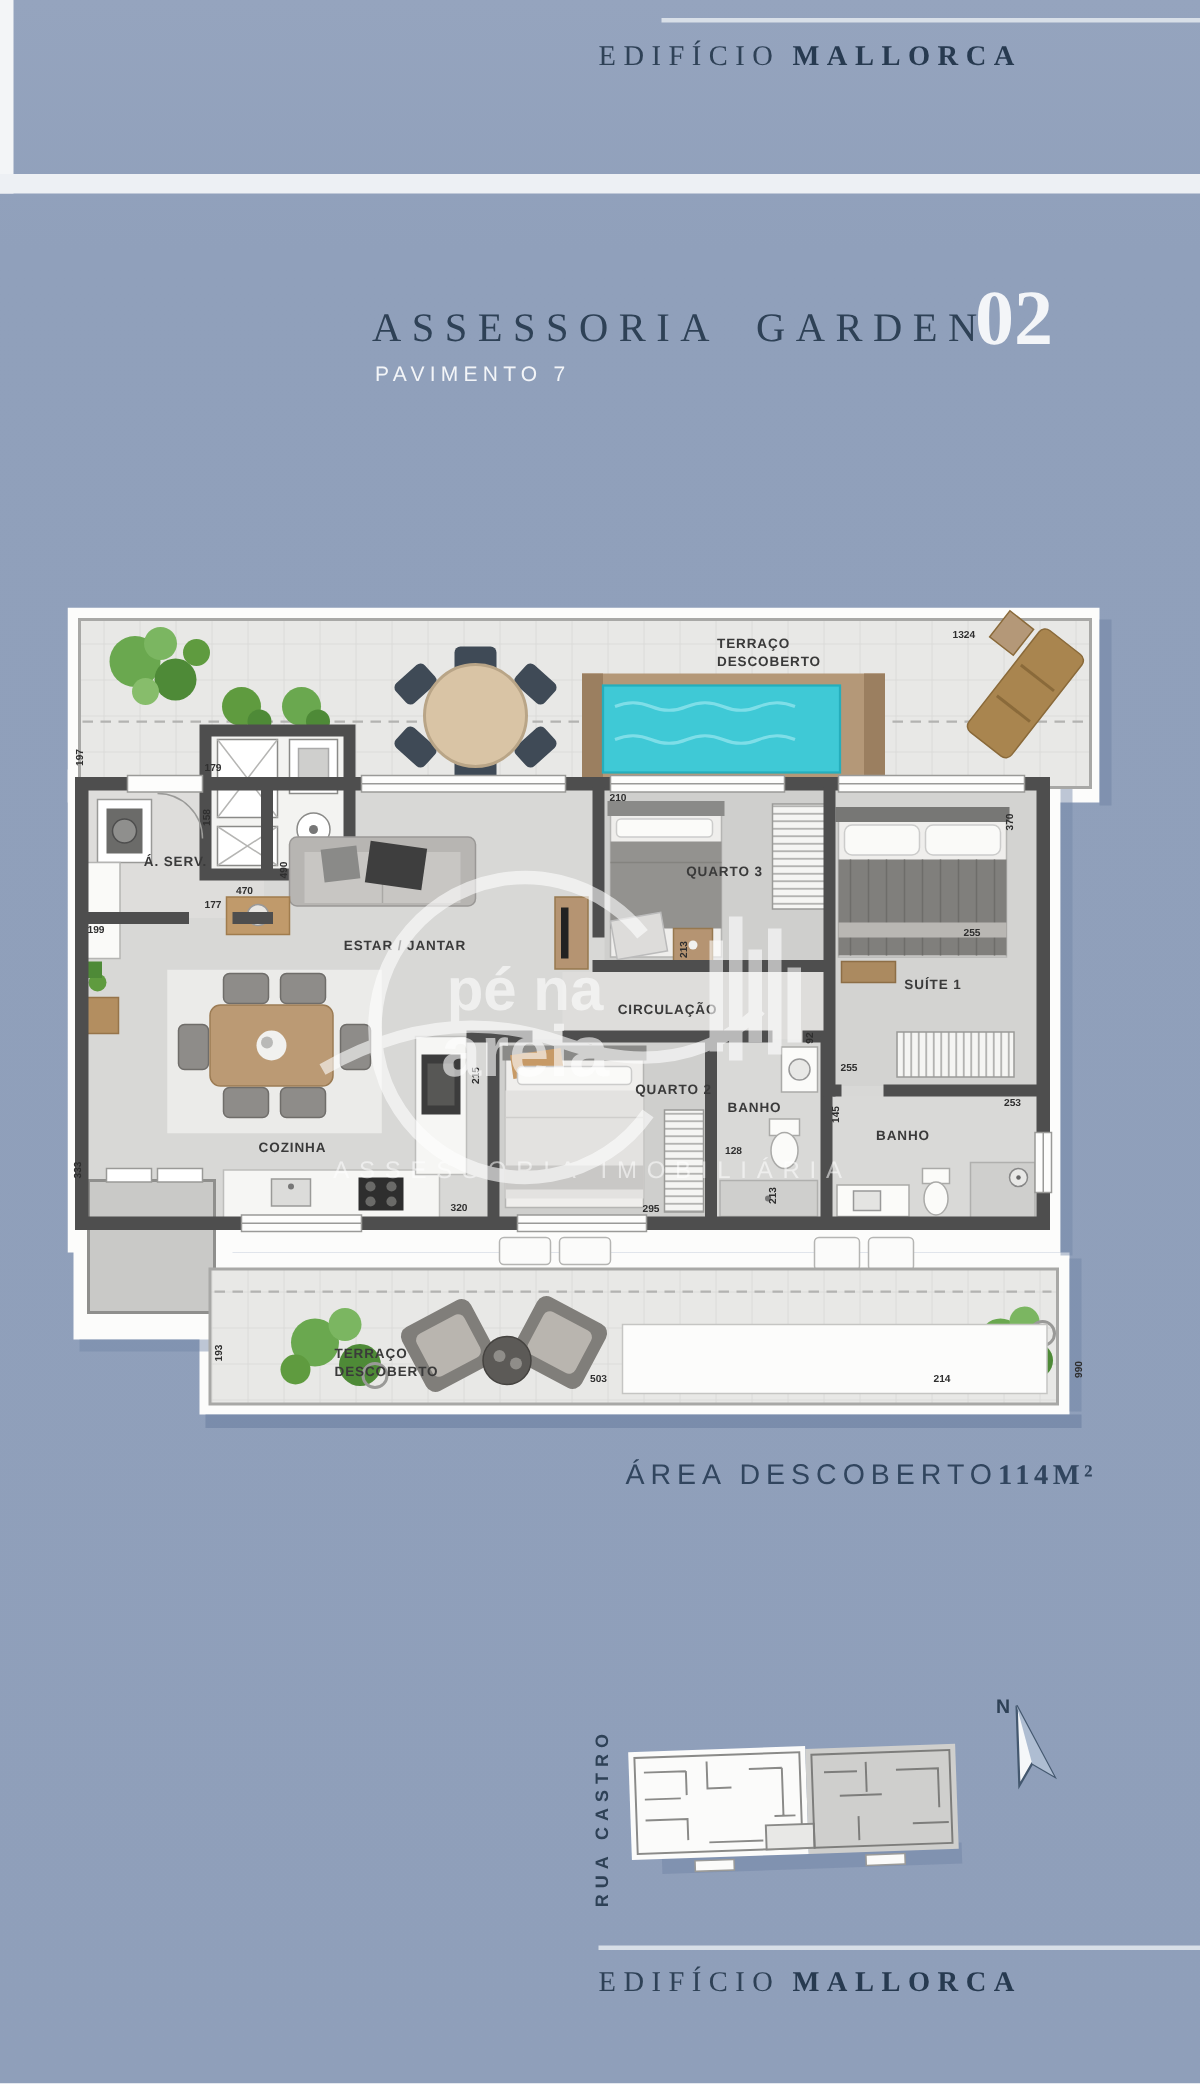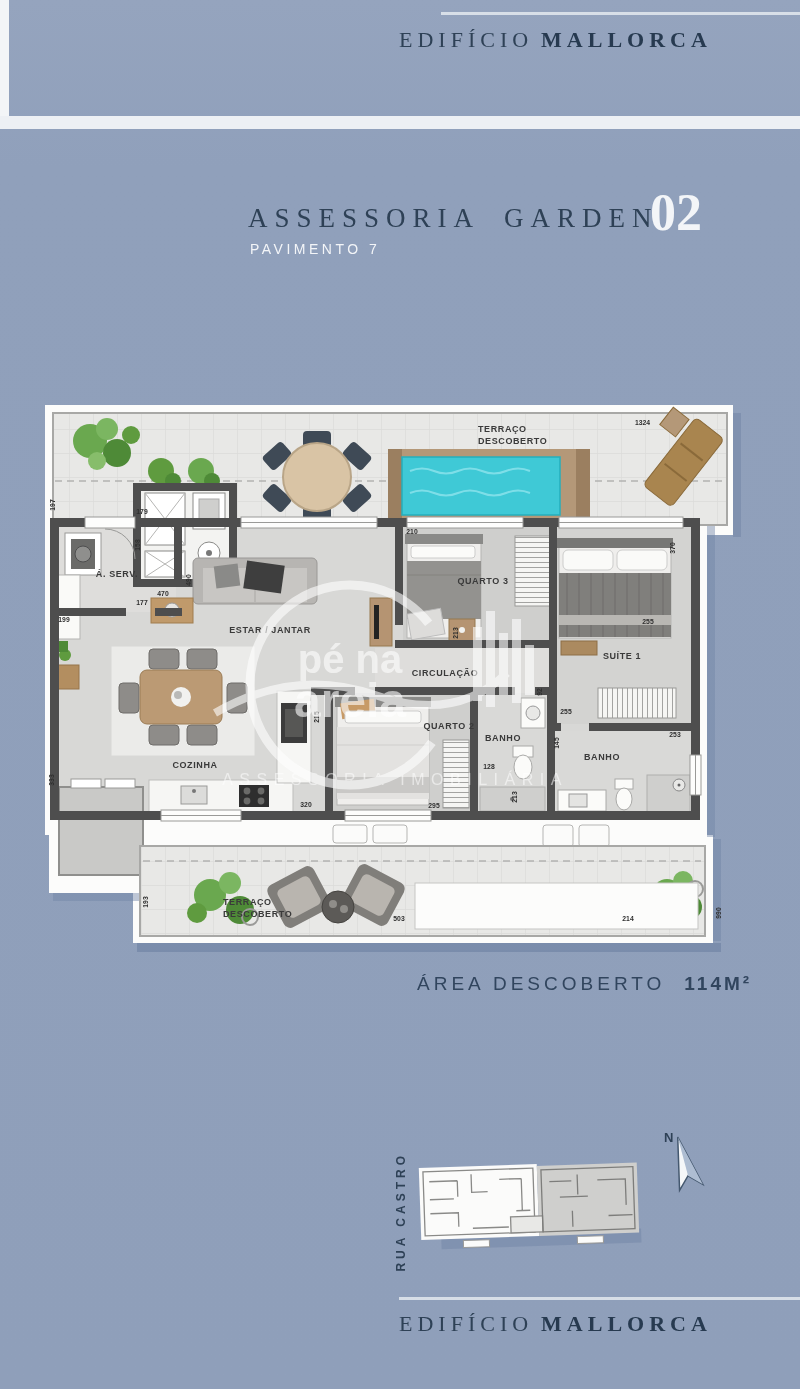--- a/index.html
+++ b/index.html
@@ -4,38 +4,38 @@
 <style>
   html,body{margin:0;padding:0;}
   .page{position:relative;width:800px;height:1389px;overflow:hidden;
         background:linear-gradient(180deg,#95a4be 0%,#90a0bb 12%,#8f9fba 100%);
         font-family:"Liberation Sans",sans-serif;}
   .white-sliver{position:absolute;left:0;top:0;width:9px;height:129px;background:#f3f5f7;}
   .rule{position:absolute;height:3px;background:#e9edf3;opacity:.8;}
   .rule.top{left:441px;top:12px;width:359px;}
   .rule.bottom{left:399px;top:1297px;width:401px;}
   .band{position:absolute;left:0;top:116px;width:800px;height:13px;background:#edf0f4;}
-  .brand{position:absolute;font-family:"Liberation Serif",serif;font-size:22px;color:#2e4156;
+  .brand{position:absolute;font-family:"Liberation Serif",serif;font-size:19px;color:#2e4156;
          letter-spacing:5px;white-space:nowrap;}
   .brand.top{left:399px;top:27px;}
   .brand.bottom{left:399px;top:1311px;}
   .brand .light{font-weight:500;}
   .brand .heavy{font-weight:700;color:#273a50;margin-left:8px;}
   .title-line1{position:absolute;left:248px;top:203px;font-family:"Liberation Serif",serif;
          font-size:27px;color:#2e4156;letter-spacing:7px;white-space:nowrap;}
   .title-line1 .heavy{font-weight:400;margin-left:24px;}
   .unit{position:absolute;left:650px;top:183px;font-family:"Liberation Serif",serif;
         font-size:52px;font-weight:700;color:#f3f5f8;}
   .title-line2{position:absolute;left:250px;top:241px;font-size:14px;font-weight:400;
         letter-spacing:3.5px;color:#f3f5f8;}
   .plan,.wm{position:absolute;left:45px;top:405px;width:700px;height:560px;}
   .wm{pointer-events:none;}
   .area-line{position:absolute;left:417px;top:973px;font-size:19px;letter-spacing:4px;
         color:#31455e;white-space:nowrap;}
-  .area-line .heavy{font-weight:700;margin-left:19px;letter-spacing:3px;}
+  .area-line .heavy{font-weight:700;margin-left:0;letter-spacing:3px;font-family:Liberation Serif, serif;}
   .street{position:absolute;left:394px;top:1152px;writing-mode:vertical-rl;transform:rotate(180deg);
         font-size:12px;font-weight:700;letter-spacing:4px;color:#2e4156;}
   .minimap{position:absolute;left:412px;top:1146px;}
   .north{position:absolute;left:656px;top:1126px;}
   text{font-family:"Liberation Sans",sans-serif;}
   .roomlbl{font-size:9px;font-weight:700;fill:#3a3a3a;letter-spacing:.6px;}
   .dim{font-size:6.8px;font-weight:600;fill:#2f2f2f;}
 </style>
 </head>
 <body>

